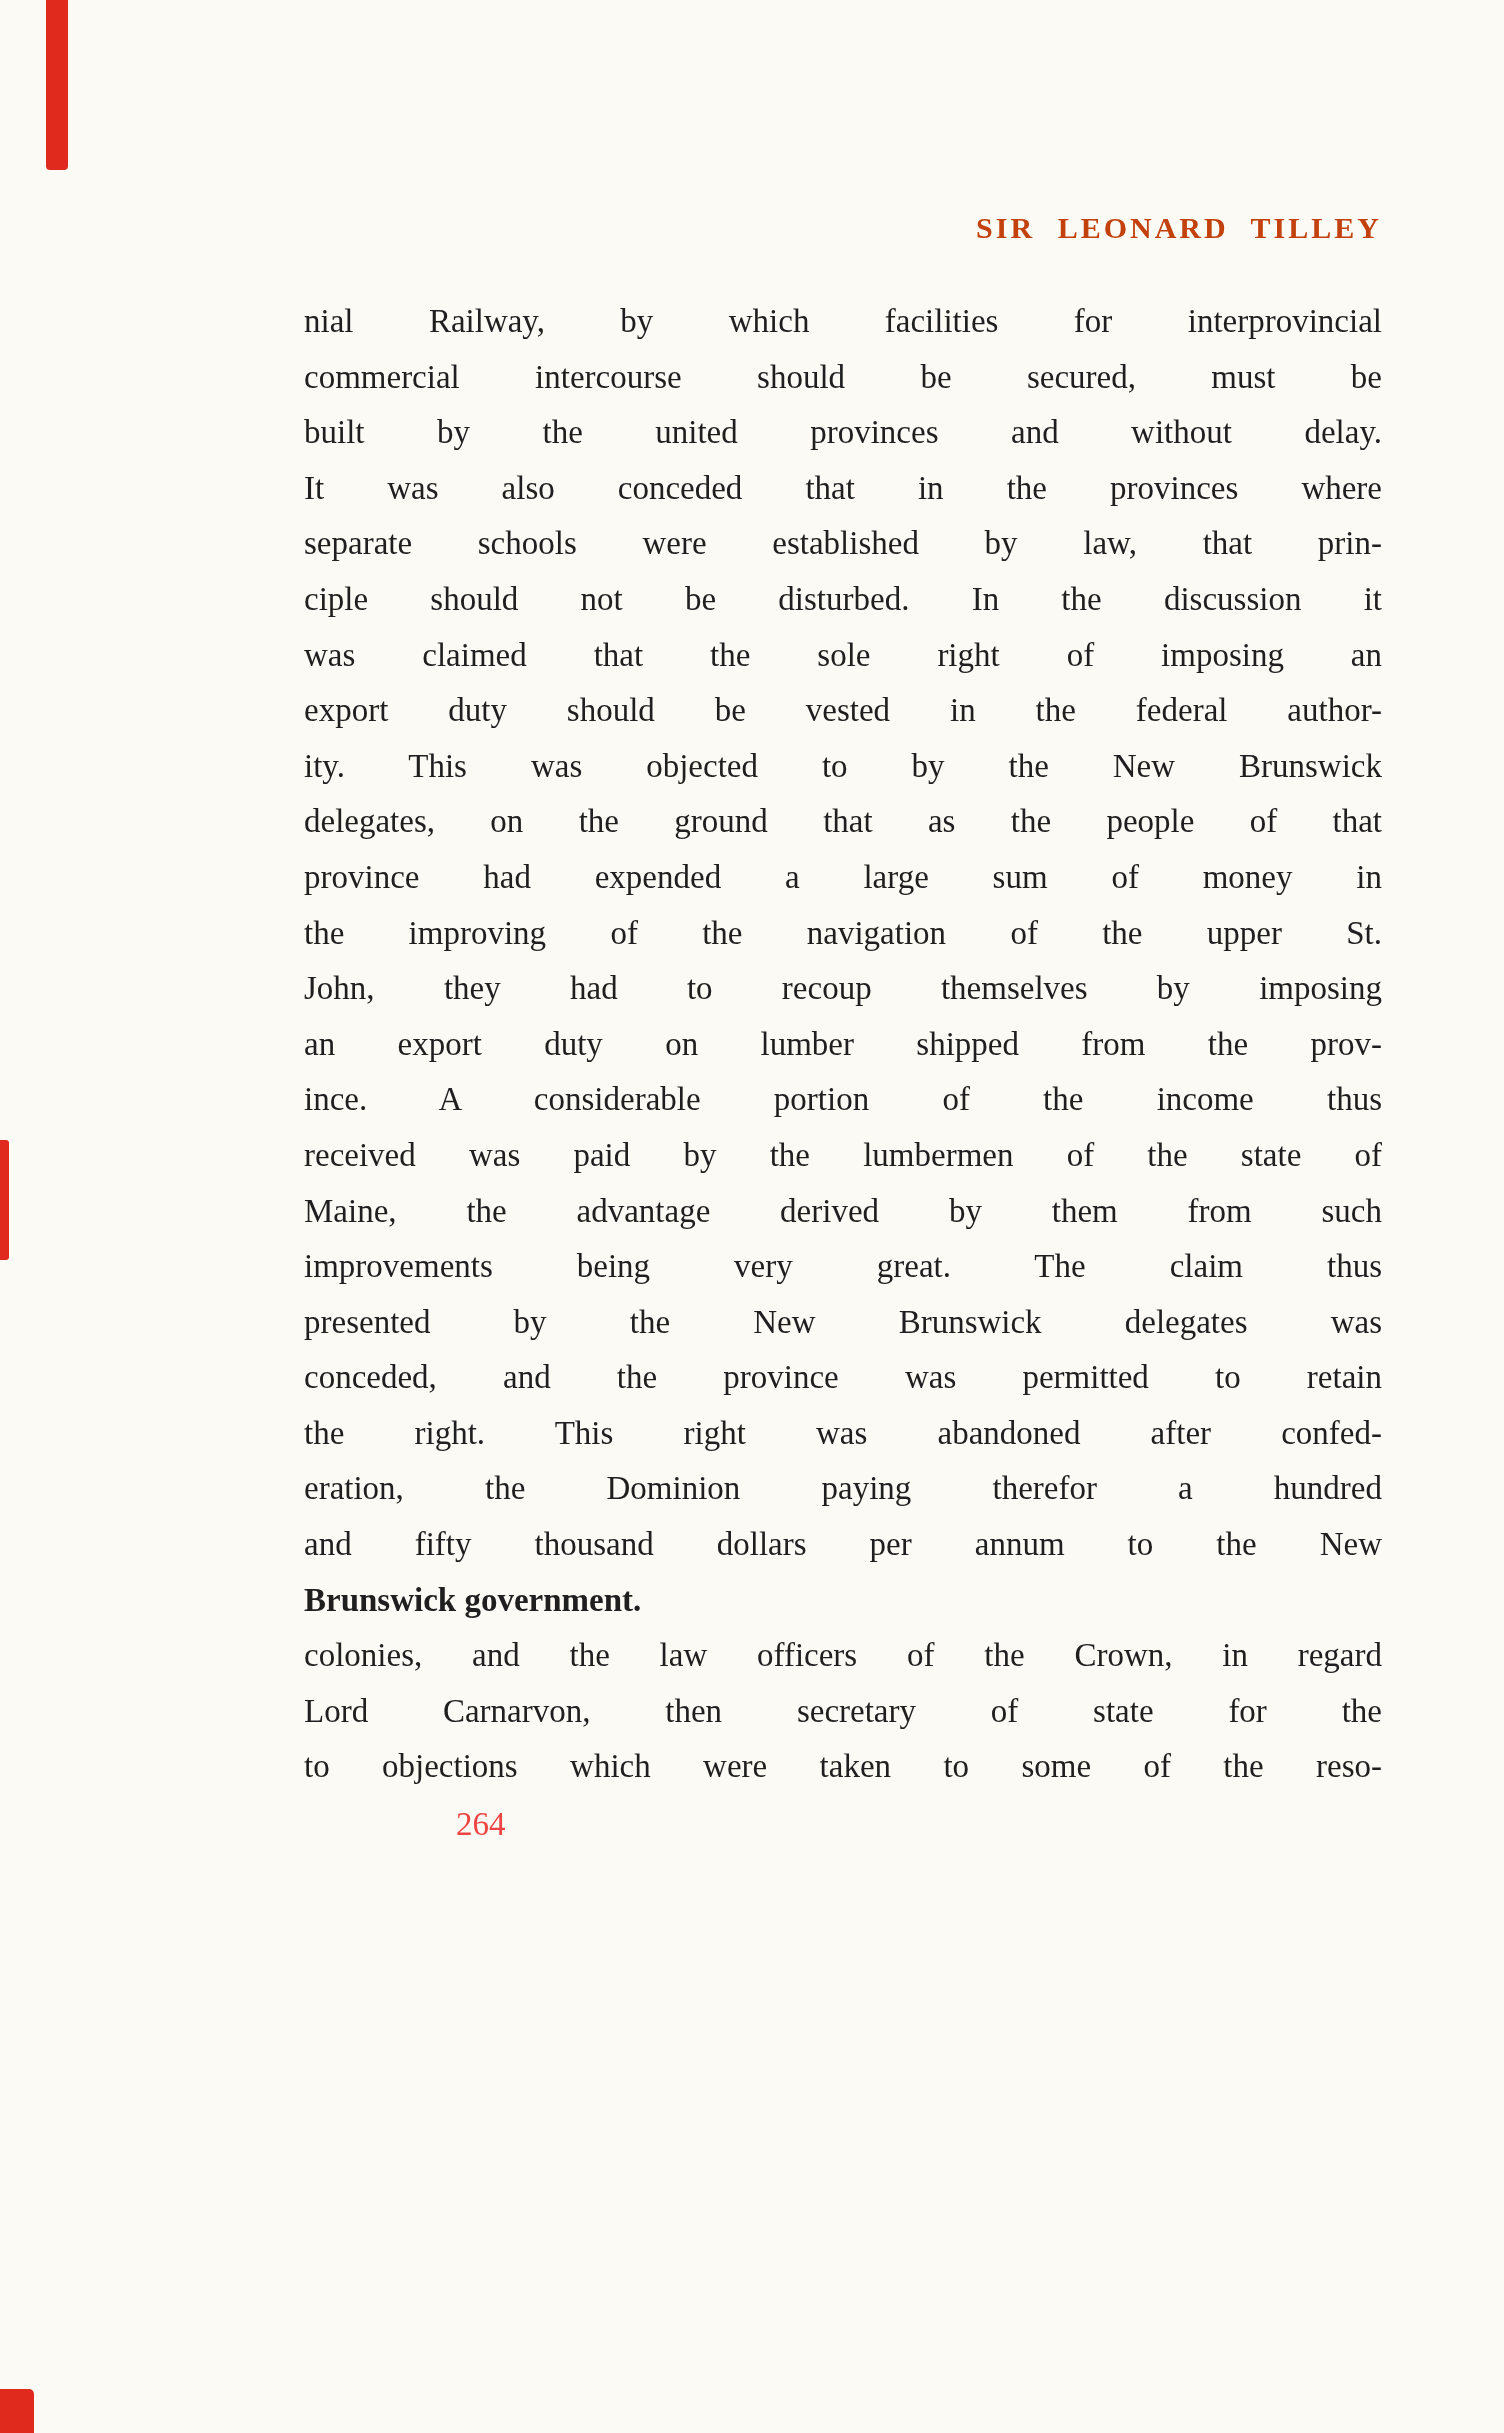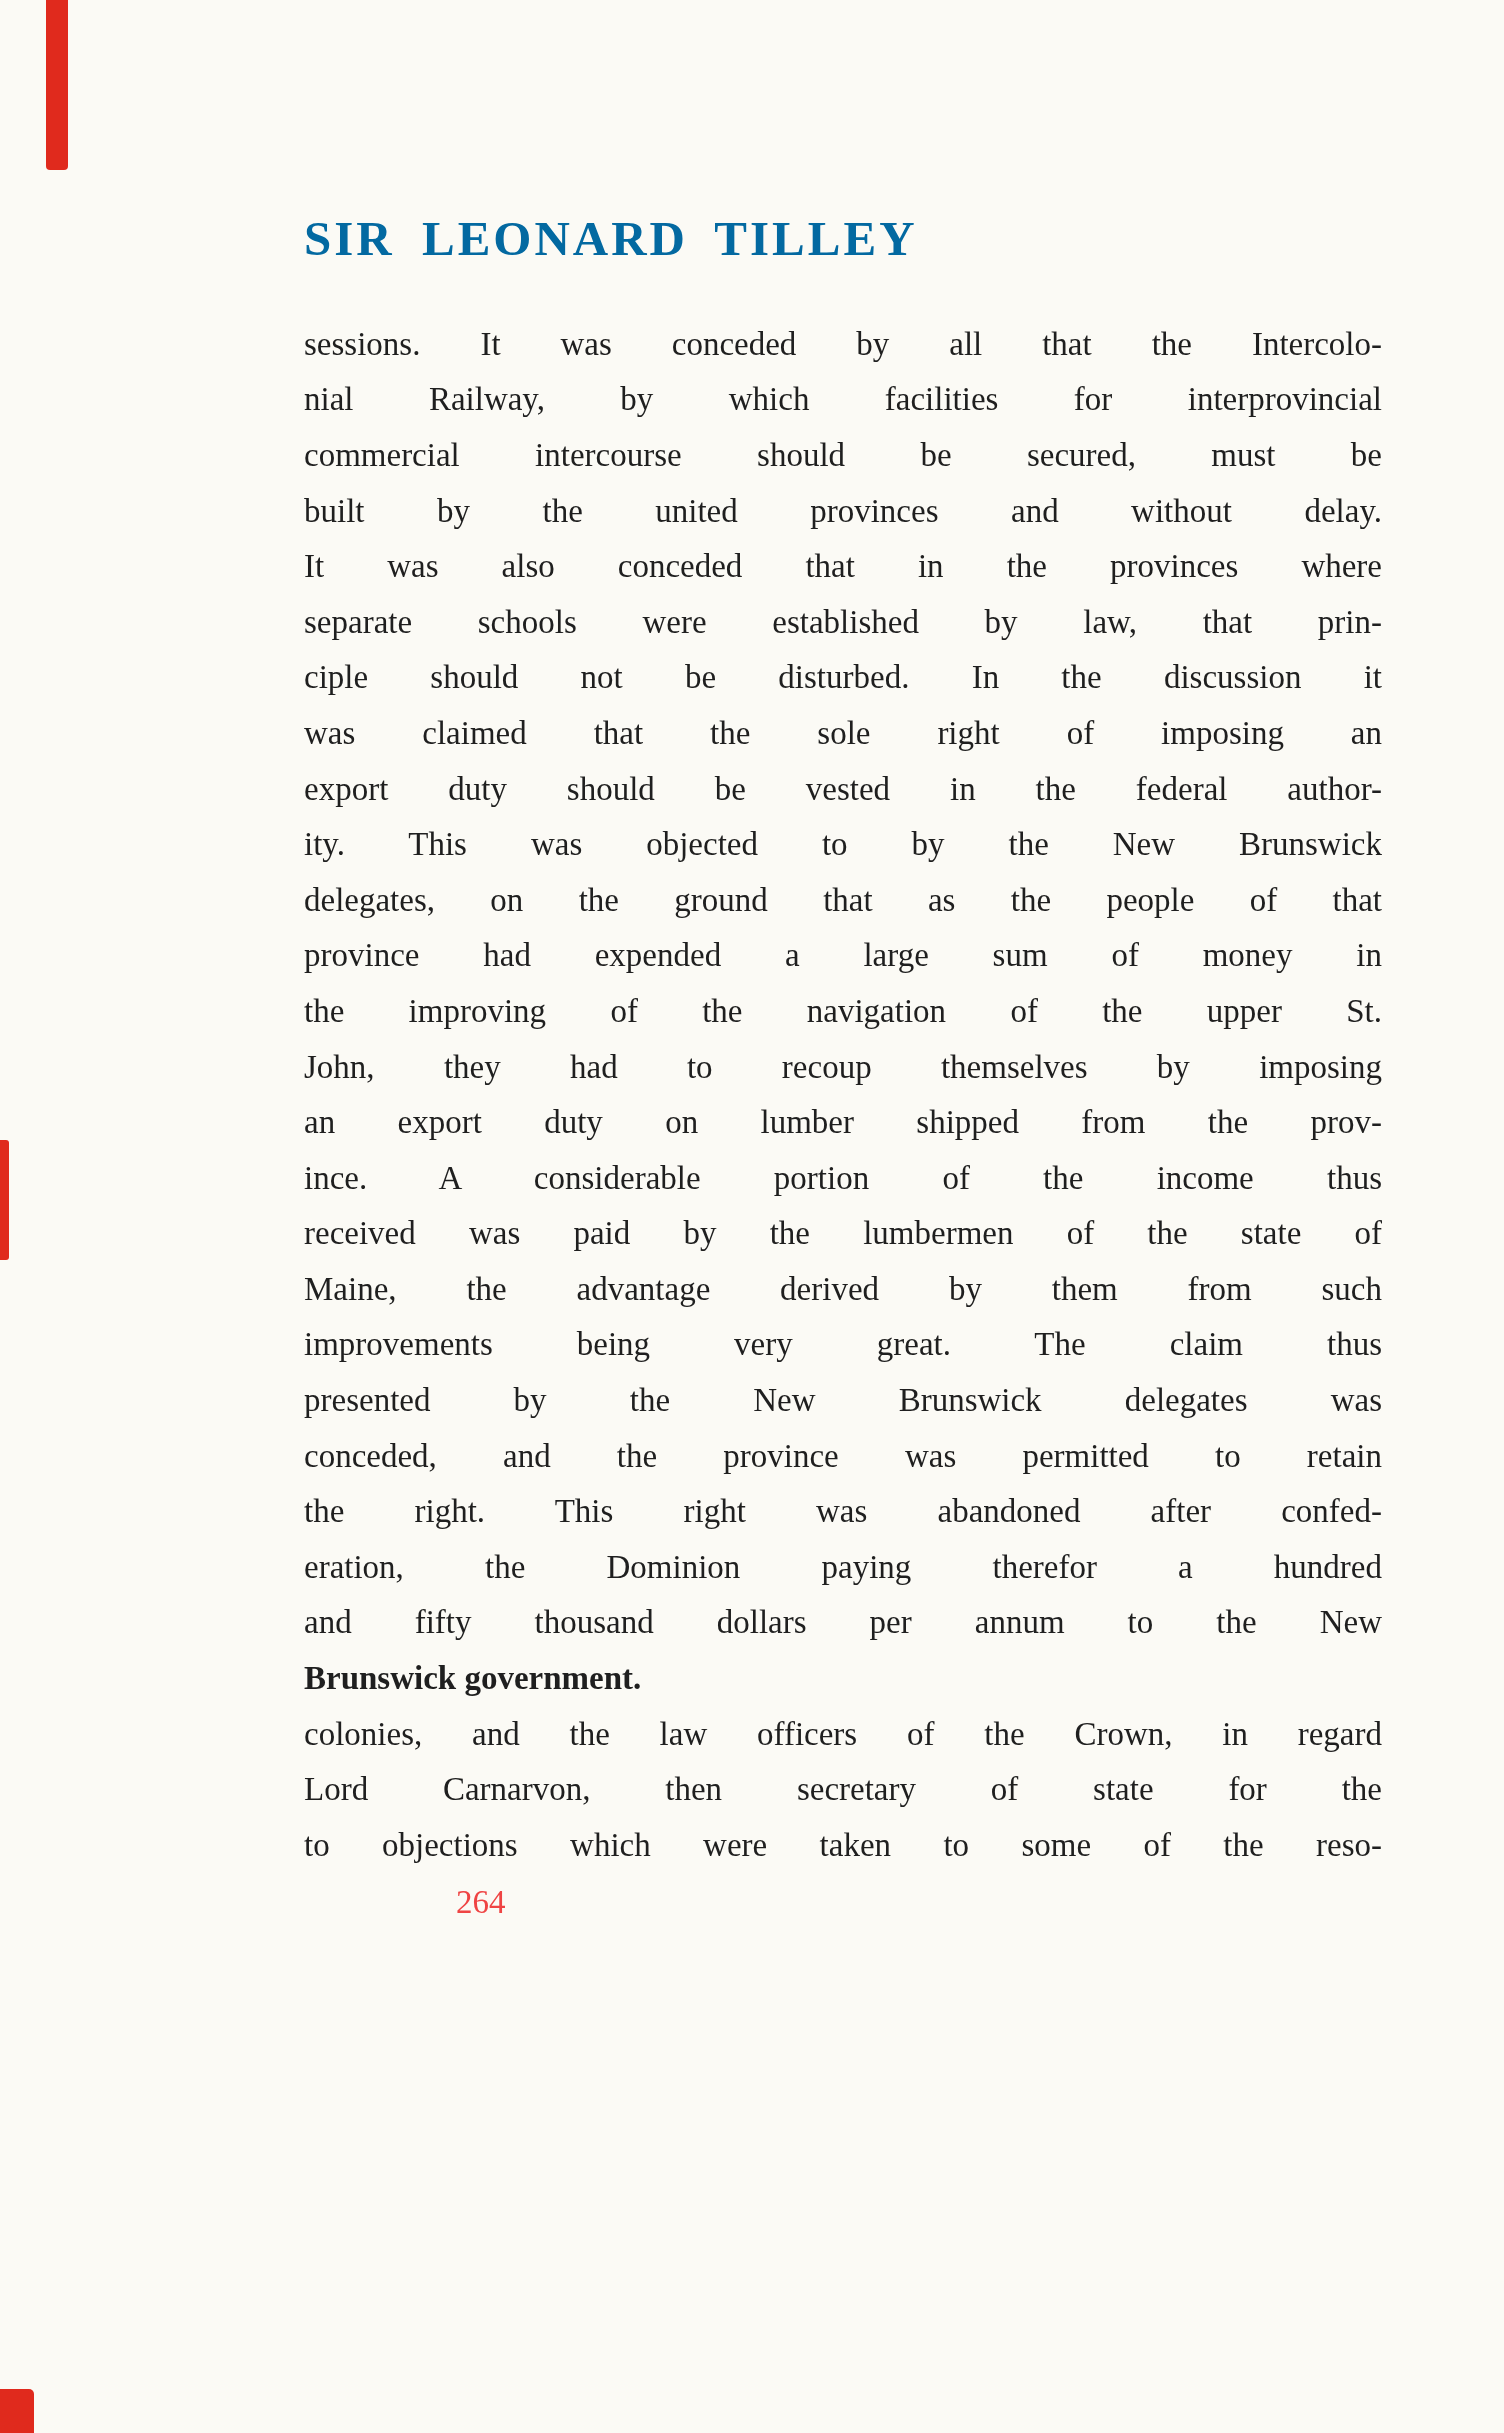--- a/index.html
+++ b/index.html
@@ -43,27 +43,27 @@
     border-radius: 0 5px 0 0;
   }
   .content {
     position: absolute;
     left: 304px;
     top: 210px;
     width: 1078px;
   }
   .running-head {
     margin: 0 0 48px 0;
-    font-size: 49px;
+    font-size: 30px;
     font-weight: 600;
     line-height: 1.2;
-    text-align: left;
+    text-align: right;
     letter-spacing: 3px;
     word-spacing: 12px;
-    color: #0369a1;
+    color: #c2410c;
   }
   .paragraph {
     margin: 0;
   }
   .line {
     font-size: 33px;
     line-height: 55.6px;
     text-align: justify;
     text-align-last: justify;
     white-space: normal;
@@ -93,21 +93,20 @@
   <div class="artifact artifact-mid" style="background-color: rgb(224, 42, 29);"></div>
 
   <div class="artifact artifact-bottom" style="background-color: rgb(224, 42, 29);"></div>
 
   <div class="content">
 
     <h1 class="running-head">SIR LEONARD TILLEY</h1>
 
     <div id="text-block">
         <div class="paragraph">
-          <div class="line">sessions.  It was conceded by all that the Intercolo-</div>
           <div class="line">nial Railway, by which facilities for interprovincial</div>
           <div class="line">commercial intercourse should be secured, must be</div>
           <div class="line">built by the united provinces and without delay.</div>
           <div class="line">It was also conceded that in the provinces where</div>
           <div class="line">separate schools were established by law, that prin-</div>
           <div class="line">ciple should not be disturbed.  In the discussion it</div>
           <div class="line">was claimed that the sole right of imposing an</div>
           <div class="line">export duty should be vested in the federal author-</div>
           <div class="line">ity.  This was objected to by the New Brunswick</div>
           <div class="line">delegates, on the ground that as the people of that</div>

